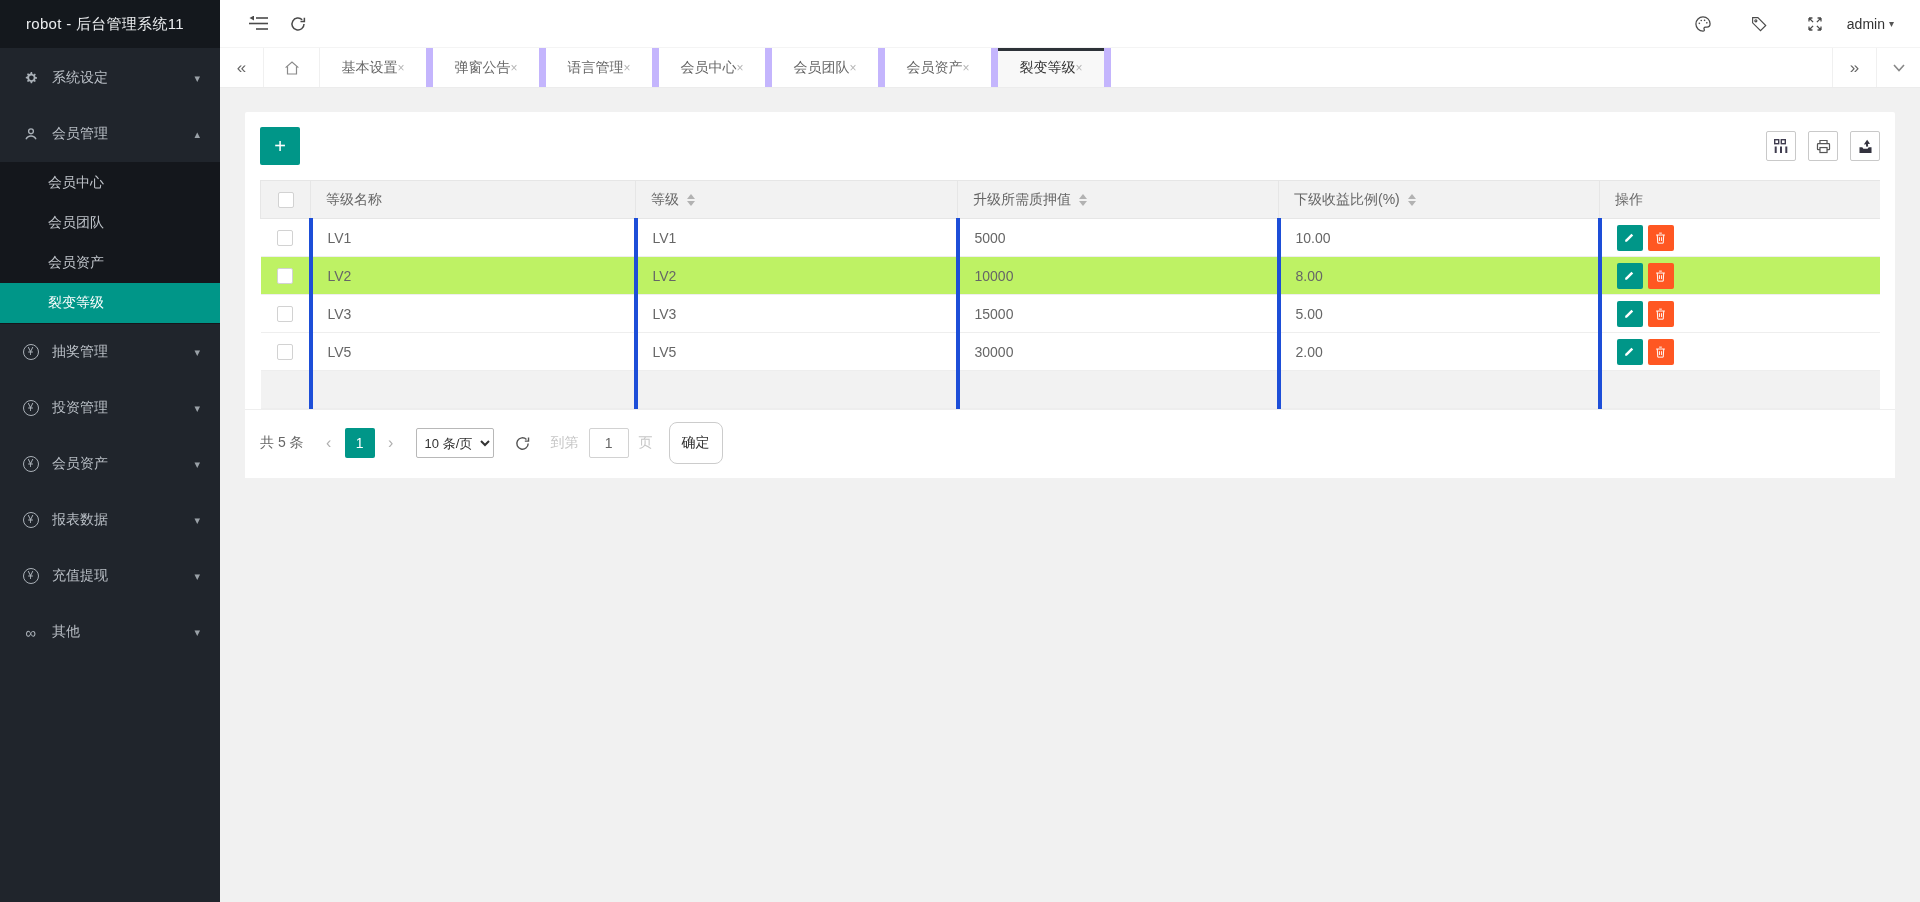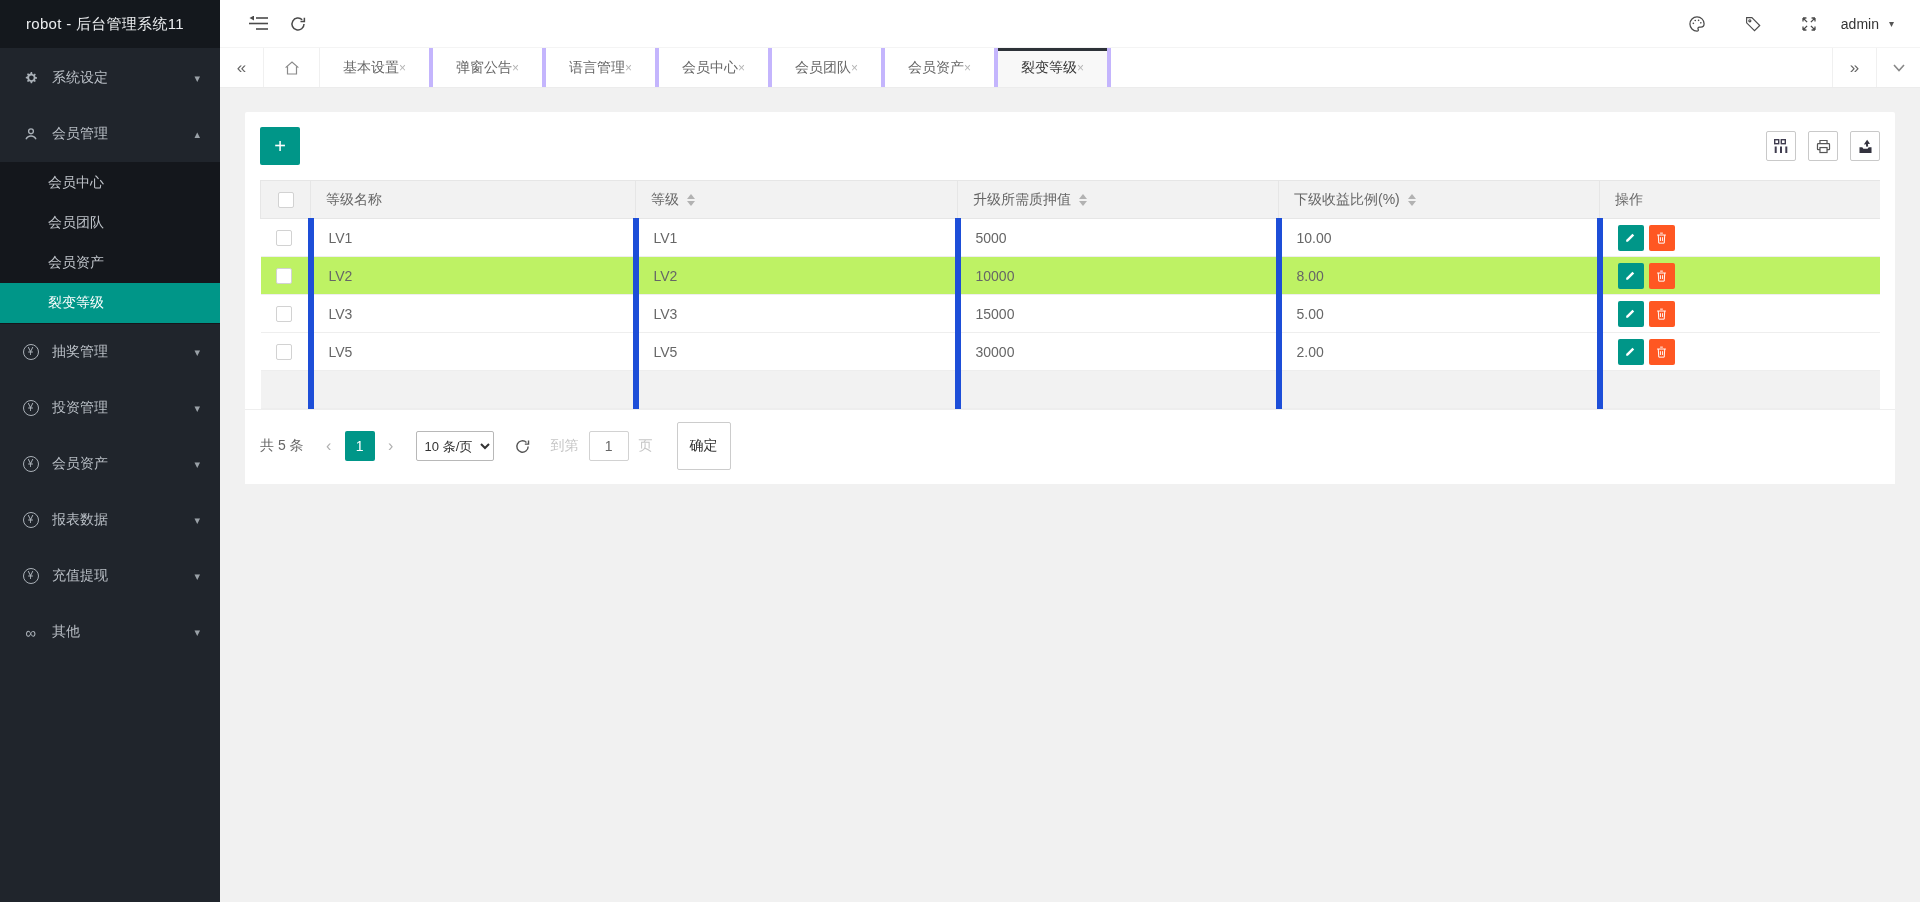--- a/index.html
+++ b/index.html
@@ -27,33 +27,33 @@
   .submenu-item.active { background:#009688; color:#fff; }
 
   
   .topbar { position:absolute; left:220px; right:0; top:0; height:48px; background:#fff;
     display:flex; align-items:center; justify-content:space-between; padding:0 26px 0 18px;
     border-bottom:1px solid #f4f4f4;}
   .tb-group { display:flex; align-items:center; }
   .tb-btn { width:40px; height:48px; display:flex; align-items:center; justify-content:center;
     cursor:pointer; color:#4a4a4a;}
   .tb-right .tb-btn { width:56px; }
-  .admin { display:flex; align-items:center; gap:10px; color:#333; font-size:14px; cursor:pointer; padding-left:4px;}
+  .admin { display:flex; align-items:center; gap:4px; color:#333; font-size:14px; cursor:pointer; padding-left:4px;}
   .admin .caret { font-size:10px; color:#555; }
 
   
   .tabbar { position:absolute; left:220px; right:0; top:48px; height:40px; background:#fff;
     display:flex; align-items:stretch; border-bottom:1px solid #ececec;}
   .tab-scroll { width:44px; display:flex; align-items:center; justify-content:center;
     color:#666; font-size:17px; border-right:1px solid #f0f0f0; cursor:pointer;}
   .tab-scroll.rb { border-right:none; border-left:1px solid #f0f0f0; }
   .tab-home { width:56px; display:flex; align-items:center; justify-content:center;
     border-right:1px solid #f0f0f0; cursor:pointer; color:#8a8a8a;}
   .tab { width:113px; display:flex; align-items:center; justify-content:center; gap:0;
-    border-right:4px solid #c4b5fd; color:#666; cursor:pointer; position:relative; font-size:14px;}
+    border-right:7px solid #c4b5fd; color:#666; cursor:pointer; position:relative; font-size:14px;}
   .tab .close { font-size:12px; color:#b5b5b5; }
   .tab.active { background:#f8f8f8; color:#333; }
   .tab.active::before { content:""; position:absolute; top:0; left:0; right:0; height:3px; background:#2d3238;}
   .tab-fill { flex:1; }
 
   
   .content { position:absolute; left:220px; right:0; top:88px; bottom:0; background:#f1f1f1;
     padding:24px 25px; overflow:hidden;}
   .card { background:#fff; border-radius:2px; padding:15px 15px 0; }
   .toolbar { display:flex; align-items:center; justify-content:space-between; margin-bottom:15px;}
@@ -61,21 +61,21 @@
     color:#fff; font-size:20px; cursor:pointer; line-height:1;}
   .tool-right { display:flex; gap:12px; }
   .tool-btn { width:30px; height:30px; background:#fff; border:1px solid #c9c9c9; border-radius:2px;
     display:flex; align-items:center; justify-content:center; cursor:pointer;}
 
   
   table { width:100%; border-collapse:collapse; table-layout:fixed; }
   th { background:#f2f2f2; font-weight:400; text-align:left; color:#666; height:38px;
     padding:0 15px; border:1px solid #e6e6e6; border-left:none; font-size:14px;}
   th:last-child { border-right:none; } th:first-child { border-left:1px solid #e6e6e6; }
-  td { height:38px; padding:0 15px; border-bottom:1px solid #eee; border-right:6px solid #1d4ed8;
+  td { height:38px; padding:0 15px; border-bottom:1px solid #eee; border-right:4px solid #1d4ed8;
     color:#666; font-size:14px; background:#fff;}
   td:last-child { border-right:none; }
   tr.stripe td { background:#bef264; }
   tr.empty td { background:#f2f2f2; }
   .cb-cell { text-align:center; padding:0; }
   .checkbox { display:inline-block; width:16px; height:16px; background:#fff;
     border:1px solid #d2d2d2; border-radius:2px; vertical-align:middle; cursor:pointer;}
   .th-flex { display:flex; align-items:center; }
   .sort { display:inline-flex; flex-direction:column; gap:2px; margin-left:8px; cursor:pointer;}
   .sort i { width:0; height:0; border-left:4px solid transparent; border-right:4px solid transparent; display:block;}
@@ -94,22 +94,22 @@
     color:#b0b0b0; font-size:16px; cursor:pointer;}
   .pg-cur { width:30px; height:30px; background:#009688; color:#fff; border-radius:2px;
     display:flex; align-items:center; justify-content:center; margin:0 3px; cursor:pointer;}
   .pg-size { height:30px; margin-left:12px; border:1px solid #b8b8b8; border-radius:2px;
     font-size:13px; color:#333; padding:0 4px; background:#fff; font-family:inherit;}
   .pg-refresh { margin-left:20px; display:flex; align-items:center; cursor:pointer; color:#555;}
   .pg-skip { color:#c6c6c6; margin-left:20px; }
   .pg-input { width:40px; height:30px; border:1px solid #d2d2d2; border-radius:2px;
     text-align:center; color:#666; margin:0 10px; font-size:14px; font-family:inherit;}
   .pg-unit { color:#c6c6c6; }
-  .pg-confirm { margin-left:24px; height:48px; padding:0 12px; background:#fff;
-    border:1px solid #ccc; border-radius:2px; color:#333; font-size:14px; cursor:pointer; font-family:inherit;}
+  .pg-confirm { margin-left:16px; height:42px; padding:0 12px; background:#fff;
+    border:1px solid #ccc; border-radius:8px; color:#333; font-size:14px; cursor:pointer; font-family:inherit;}
 </style>
 </head>
 <body>
 
 <div class="page">
 
   <aside class="sidebar">
     <div class="logo">robot - 后台管理系统11</div>
     <nav class="menu">
 

